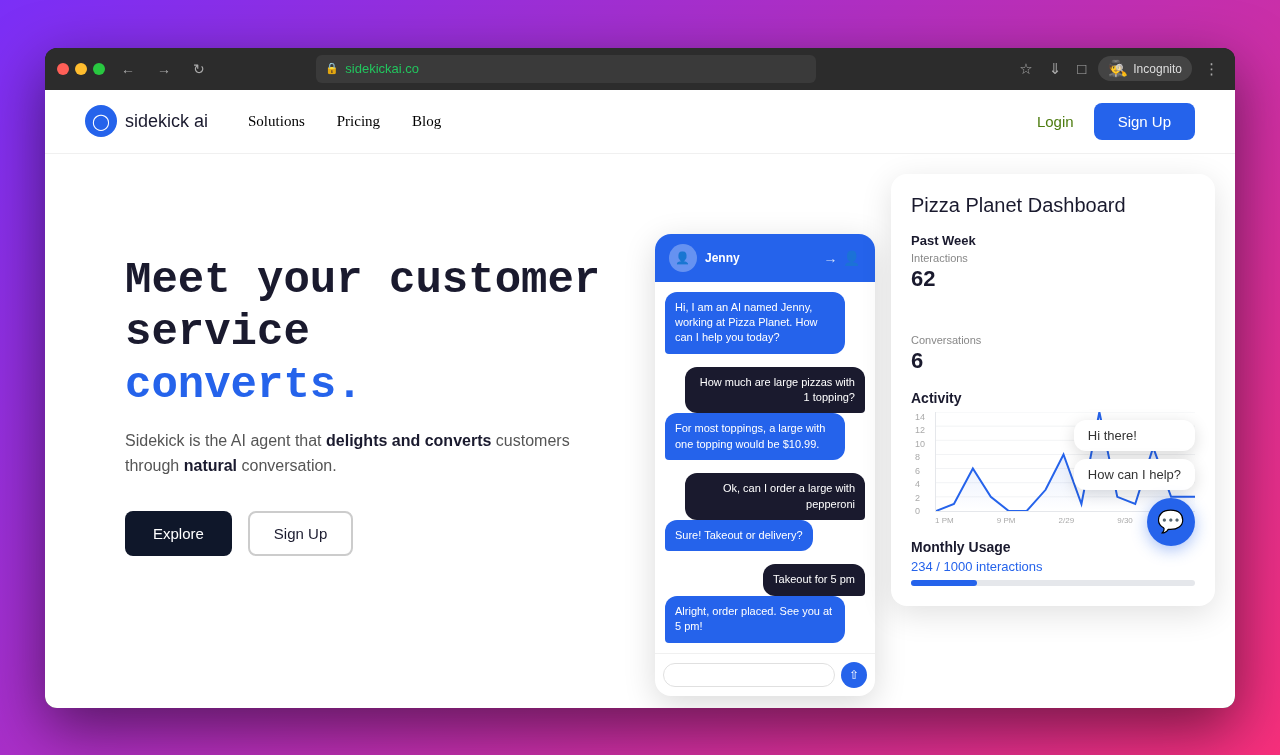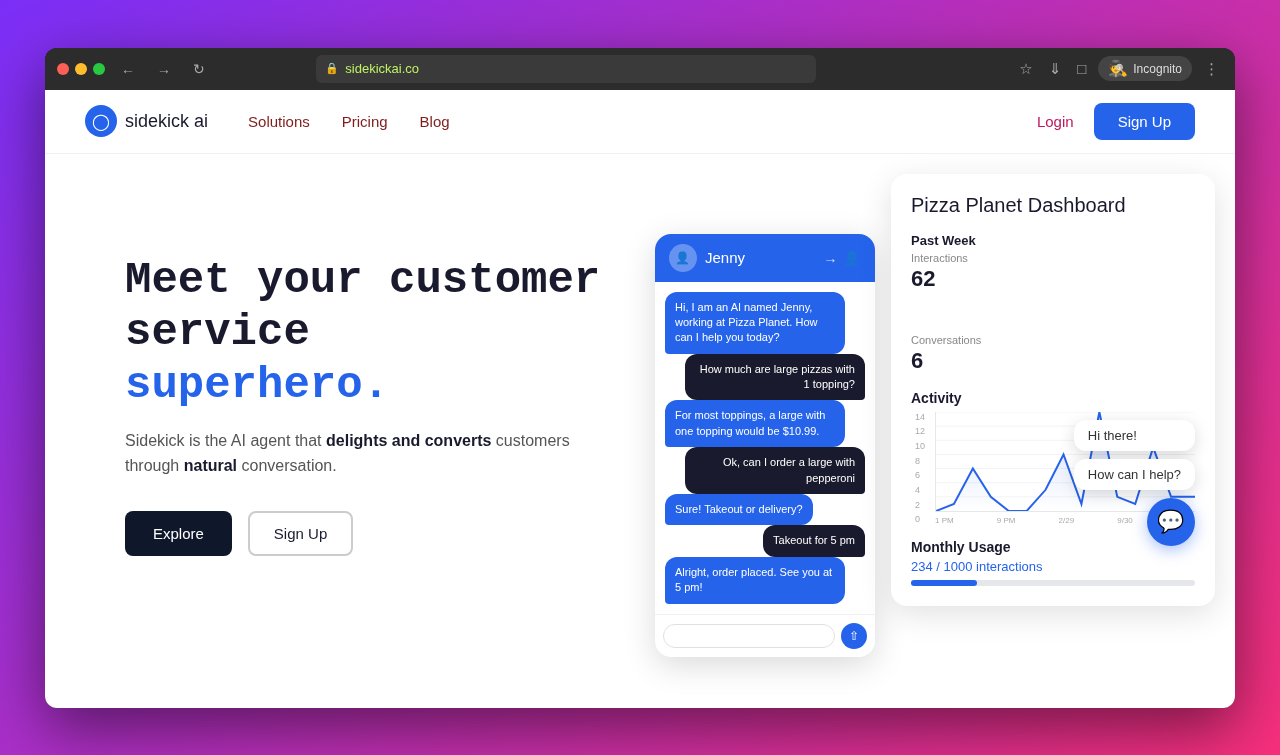--- a/index.html
+++ b/index.html
@@ -55,21 +55,21 @@
       border-radius: 6px;
       height: 28px;
       display: flex;
       align-items: center;
       padding: 0 10px;
       gap: 6px;
       max-width: 500px;
       margin: 0 auto;
     }
     .lock-icon { color: #aaa; font-size: 11px; }
-    .address-text { color: #bef264; font-size: 13px; }
+    .address-text { color: #22c55e; font-size: 13px; }
     .browser-actions {
       display: flex;
       align-items: center;
       gap: 8px;
       margin-left: auto;
     }
     .browser-action-btn {
       background: none; border: none; cursor: pointer;
       color: #aaa; font-size: 15px; padding: 4px;
     }
@@ -112,29 +112,29 @@
       color: white; font-size: 16px;
     }
     .logo-text {
       font-size: 18px; color: #1a1a2e; font-weight: 500;
     }
     .logo-text span { font-weight: 300; margin-top: 46px; }
     .nav-links {
       display: flex; gap: 32px; align-items: center;
     }
     .nav-link {
-      color: #7f1d1d; font-size: 15px; text-decoration: none; cursor: pointer;
+      color: #000000; font-size: 15px; text-decoration: none; cursor: pointer; font-family: Liberation Serif, serif;
     }
     .nav-right {
       margin-left: auto;
       display: flex; align-items: center; gap: 20px;
     }
     .login-btn {
       background: none; border: none; cursor: pointer;
-      color: #be185d; font-size: 15px;
+      color: #4d7c0f; font-size: 15px;
     }
     .signup-btn {
       background: #2563eb; color: white;
       border: none; border-radius: 8px;
       padding: 10px 24px; font-size: 15px; cursor: pointer;
       font-weight: 500;
     }
 
     
     .hero {
@@ -209,21 +209,21 @@
     }
     .chat-header-left {
       display: flex; align-items: center; gap: 8px;
     }
     .chat-avatar {
       width: 28px; height: 28px; border-radius: 50%;
       background: rgba(255,255,255,0.3);
       display: flex; align-items: center; justify-content: center;
       color: white; font-size: 12px;
     }
-    .chat-name { color: white; font-size: 15px; font-weight: 400; }
+    .chat-name { color: white; font-size: 12px; font-weight: 700; }
     .chat-header-right {
       display: flex; gap: 6px; align-items: center;
     }
     .chat-icon-btn {
       color: white; font-size: 14px; cursor: pointer;
       opacity: 0.8;
     }
     .chat-messages {
       padding: 10px;
       display: flex;
@@ -243,20 +243,21 @@
     .msg-user {
       background: #1a1a2e;
       color: white;
       border-radius: 12px 12px 4px 12px;
       padding: 8px 10px;
       font-size: 11px;
       line-height: 1.4;
       align-self: flex-end;
       max-width: 90%;
       text-align: right;
+      margin-top: 13px;
     }
     .chat-input-area {
       padding: 8px;
       border-top: 1px solid #f0f0f0;
       display: flex;
       align-items: center;
       gap: 6px;
     }
     .chat-input {
       flex: 1;
@@ -324,21 +325,21 @@
     }
     .chart-container {
       height: 100px;
       position: relative;
       border-bottom: 1px solid #e5e7eb;
       border-left: 1px solid #e5e7eb;
     }
     .chart-y-labels {
       position: absolute;
       left: -20px;
-      top: 0; bottom: 0;
+      top: 0; bottom: 8px;
       display: flex;
       flex-direction: column;
       justify-content: space-between;
       font-size: 9px;
       color: #aaa;
     }
     .chart-x-labels {
       display: flex;
       justify-content: space-between;
       margin-top: 4px;
@@ -461,21 +462,21 @@
       <div class="nav-right">
         <button class="login-btn">Login</button>
         <button class="signup-btn">Sign Up</button>
       </div>
     </nav>
 
     <div class="hero">
       <div class="hero-content">
         <h1 class="hero-title">
           <span>Meet your customer service</span><br>
-          <span class="hero-title-accent">superhero.</span>
+          <span class="hero-title-accent">converts.</span>
         </h1>
         <p class="hero-subtitle">
           Sidekick is the AI agent that <strong>delights and converts</strong> customers through <strong>natural</strong> conversation.
         </p>
         <div class="hero-buttons">
           <button class="explore-btn">Explore</button>
           <button class="hero-signup-btn">Sign Up</button>
         </div>
       </div>
 

